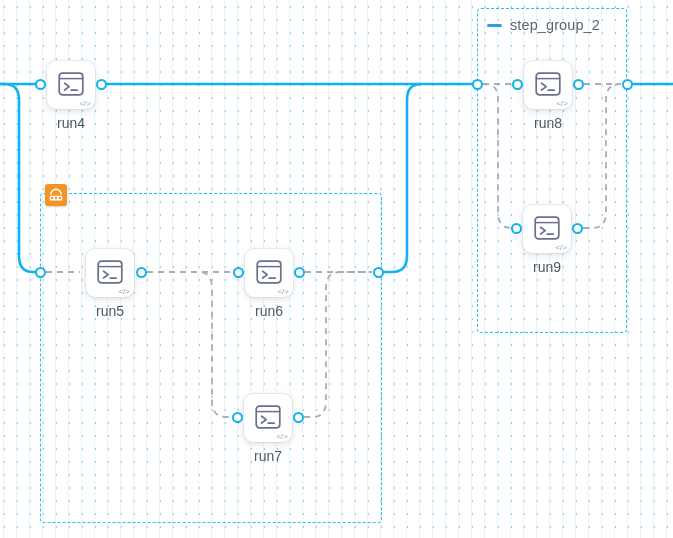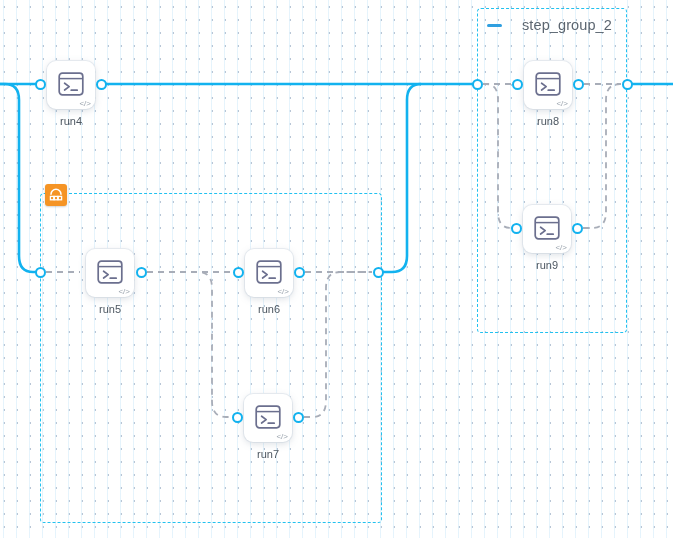--- a/index.html
+++ b/index.html
@@ -26,21 +26,21 @@
     position: absolute;
     border: 1.6px dashed #22c1ef;
     border-radius: 4px;
     background: transparent;
     box-sizing: border-box;
   }
   .group-header {
     position: absolute;
     display: flex;
     align-items: center;
-    gap: 20px;
+    gap: 8px;
     white-space: nowrap;
   }
   .group-collapse {
     display: inline-block;
     width: 15px;
     height: 3px;
     background: #2f9fe0;
     border-radius: 2px;
     flex: none;
   }
@@ -88,21 +88,21 @@
     font-size: 8px;
     line-height: 8px;
     color: #9aa3ad;
     font-family: "Liberation Sans", sans-serif;
   }
   .node-label {
     position: absolute;
     top: 54px;
     left: 50%;
     transform: translateX(-50%);
-    font-size: 11px;
+    font-size: 14px;
     color: #4d5761;
     white-space: nowrap;
     font-family: "Liberation Sans", sans-serif;
   }
 
   
   .port {
     position: absolute;
     width: 11px;
     height: 11px;

